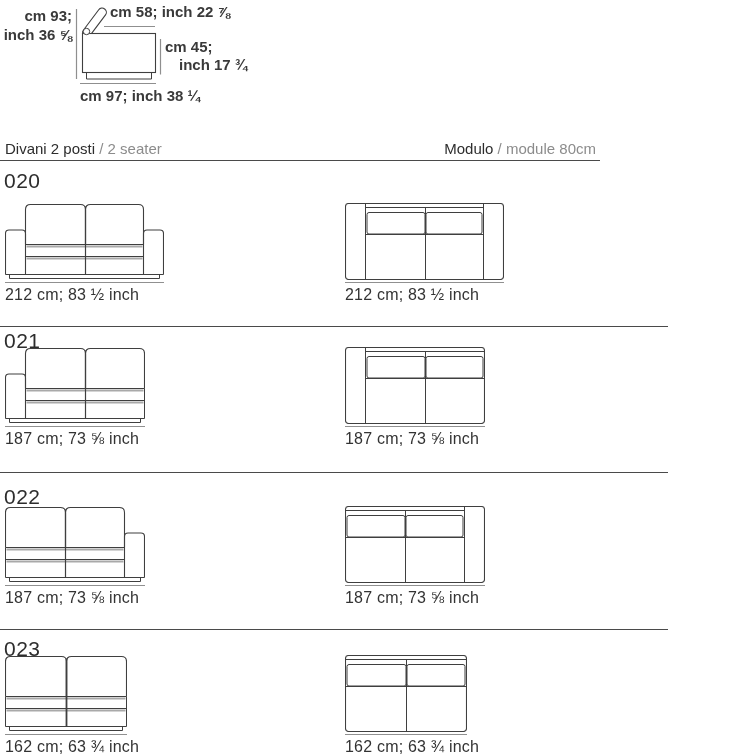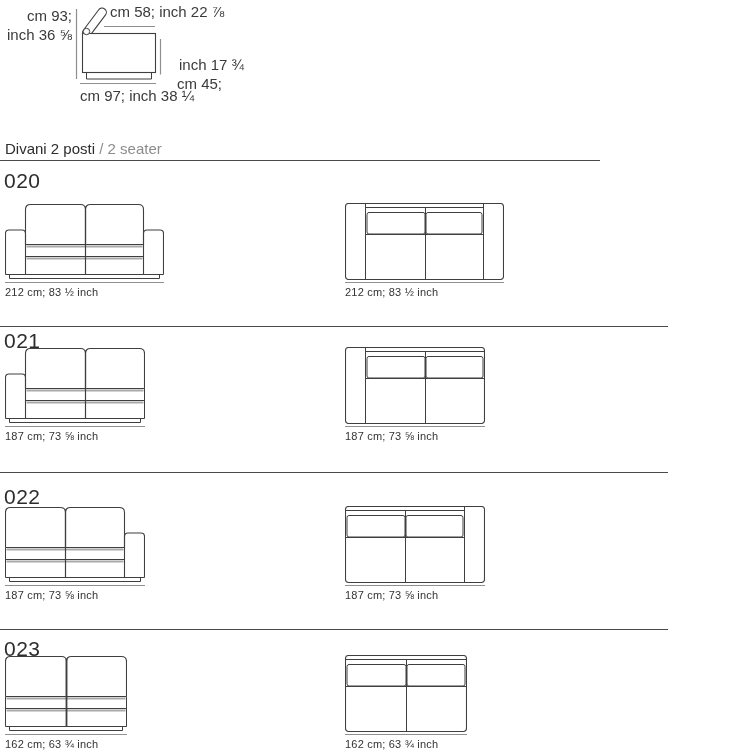--- a/index.html
+++ b/index.html
@@ -1,35 +1,35 @@
 <!DOCTYPE html>
 <html><head>
 <meta charset="utf-8">
 <style>
   html,body{margin:0;padding:0;background:#fff;}
   .page{position:relative;width:730px;height:754px;background:#fff;overflow:hidden;
         font-family:"Liberation Sans",sans-serif;}
   .spec{position:absolute;left:0;top:0;width:250px;height:115px;}
   .spec svg{position:absolute;left:0;top:0;}
-  .spec-label{position:absolute;font-size:15px;line-height:18px;color:#3a3a3a;white-space:nowrap;}
+  .spec-label{position:absolute;font-size:15px;line-height:18px;color:#3a3a3a;white-space:nowrap;font-weight:bold;}
   .ra{text-align:right;}
   .section-header{position:absolute;left:0;top:140px;width:600px;height:21px;
         border-bottom:1px solid #4a4a4a;box-sizing:border-box;font-size:15px;}
   .hdr-left{position:absolute;left:5px;bottom:3px;white-space:nowrap;}
   .hdr-right{position:absolute;right:4px;bottom:3px;white-space:nowrap;}
   .primary{color:#2d2d2d;}
   .secondary{color:#8c8c8c;}
   .model-row{position:absolute;left:0;width:668px;box-sizing:border-box;
         border-bottom:1px solid #4a4a4a;}
   .model-row.last{border-bottom:none;}
   .model-code{position:absolute;left:4px;top:7px;font-size:21px;color:#2d2d2d;letter-spacing:.5px;}
   .view{position:absolute;}
   .view svg{display:block;}
   .dim-line{margin-top:2px;border-top:1.5px solid #909090;height:0;}
-  .dim-text{margin-top:3px;font-size:11px;color:#333;white-space:nowrap;letter-spacing:.2px;}
+  .dim-text{margin-top:3px;font-size:16px;color:#333;white-space:nowrap;letter-spacing:.2px;}
 </style>
 </head>
 <body>
 
 <div class="page">
 
   <div class="spec">
     <svg id="spec-svg" width="250" height="115" viewBox="0 0 250 115">
         <g transform="translate(87,32) rotate(37)">
           <rect x="-4" y="-29" width="8.5" height="34" rx="4.2" fill="#fff" stroke="#3f3f3f" stroke-width="1.1"></rect>
@@ -38,29 +38,33 @@
         <circle cx="86.5" cy="31.5" r="3.2" fill="#fff" stroke="#3f3f3f" stroke-width="1"></circle>
         <path d="M 86.5,72.5 L 86.5,79 L 151.5,79 L 151.5,72.5" fill="none" stroke="#3f3f3f" stroke-width="1"></path>
         <line x1="76.5" y1="9" x2="76.5" y2="79" stroke="#8f8f8f" stroke-width="1.2"></line>
         <line x1="160.5" y1="39" x2="160.5" y2="74.5" stroke="#8f8f8f" stroke-width="1.2"></line>
         <line x1="104" y1="26.5" x2="155" y2="26.5" stroke="#8f8f8f" stroke-width="1.2"></line>
         <line x1="80" y1="83.5" x2="156" y2="83.5" stroke="#8f8f8f" stroke-width="1.2"></line>
       </svg>
     <div class="spec-label ra" style="left:0;top:7px;width:72px;">cm 93;</div>
     <div class="spec-label ra" style="left:0;top:26px;width:72px;">inch 36 ⅝</div>
     <div class="spec-label" style="left:110px;top:3px;">cm 58; inch 22 ⅞</div>
-    <div class="spec-label" style="left:177px;top:38px;margin-top:37px;">cm 45;</div>
+    <div class="spec-label" style="left:165px;top:38px;">cm 45;</div>
     <div class="spec-label" style="left:179px;top:56px;">inch 17 ¾</div>
     <div class="spec-label" style="left:80px;top:87px;">cm 97; inch 38 ¼</div>
   </div>
 
   <div class="section-header">
     <div class="hdr-left">
       <span class="primary">Divani 2 posti</span>
       <span class="secondary">/ 2 seater</span>
+    </div>
+    <div class="hdr-right">
+      <span class="primary">Modulo</span>
+      <span class="secondary">/ module 80cm</span>
     </div>
   </div>
 
   <section class="model-row" style="top: 162px; height: 165px;">
     <div class="model-code">020</div>
     <div class="view front" style="left: 5px; top: 40px; width: 159px;">
       <svg width="159" height="78" viewBox="0 0 159 78">
           <path d="M 20.5,42.5 L 20.5,7.5 Q 20.5,2.5 25.5,2.5 L 75.5,2.5 Q 80.5,2.5 80.5,7.5 L 80.5,42.5" fill="none" stroke="#3f3f3f" stroke-width="1.1"></path>
           <path d="M 80.5,42.5 L 80.5,7.5 Q 80.5,2.5 85.5,2.5 L 133.5,2.5 Q 138.5,2.5 138.5,7.5 L 138.5,42.5" fill="none" stroke="#3f3f3f" stroke-width="1.1"></path>
           <path d="M 0.5,72.5 L 0.5,31.5 Q 0.5,28 4,28 L 17,28 Q 20.5,28 20.5,31.5 L 20.5,72.5" fill="none" stroke="#3f3f3f" stroke-width="1.1"></path>

